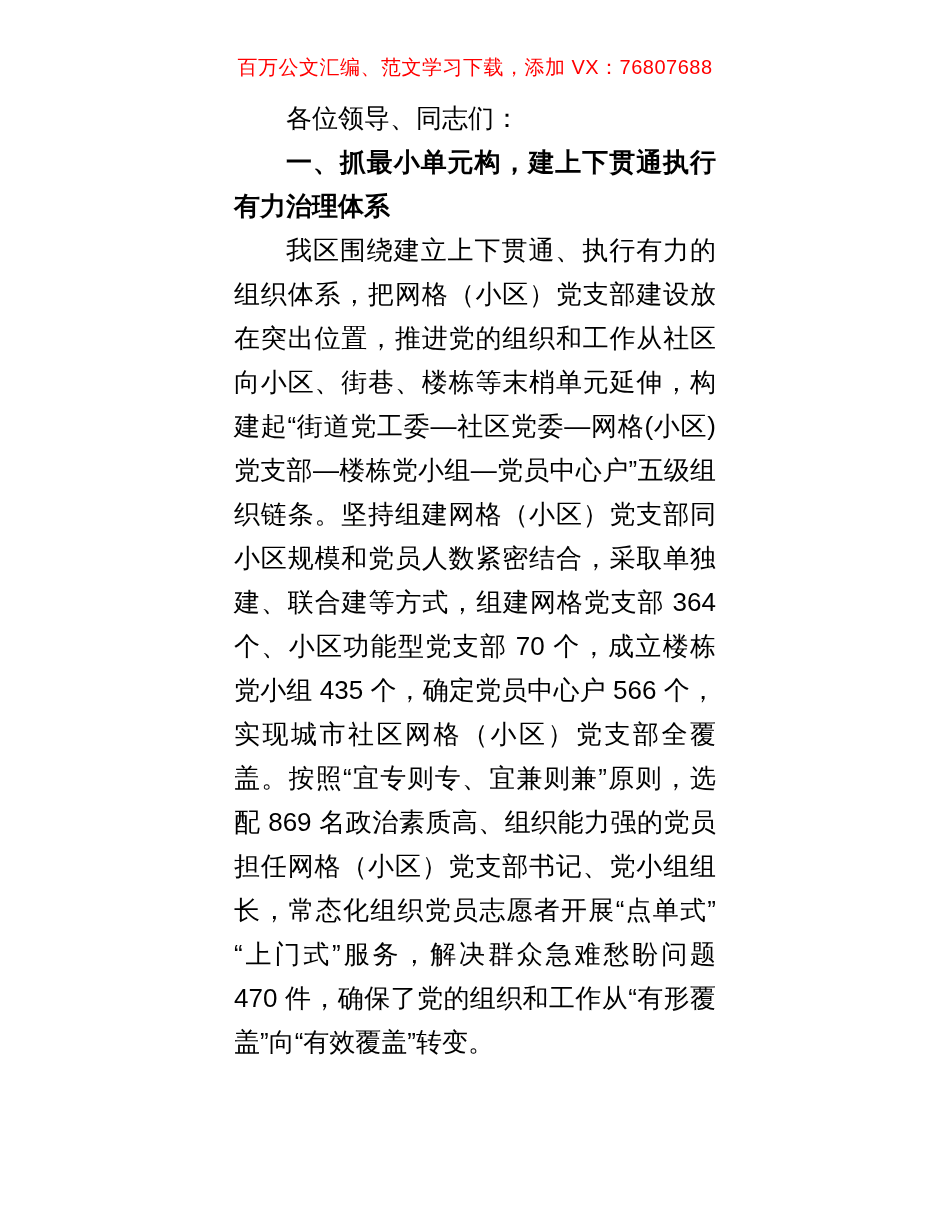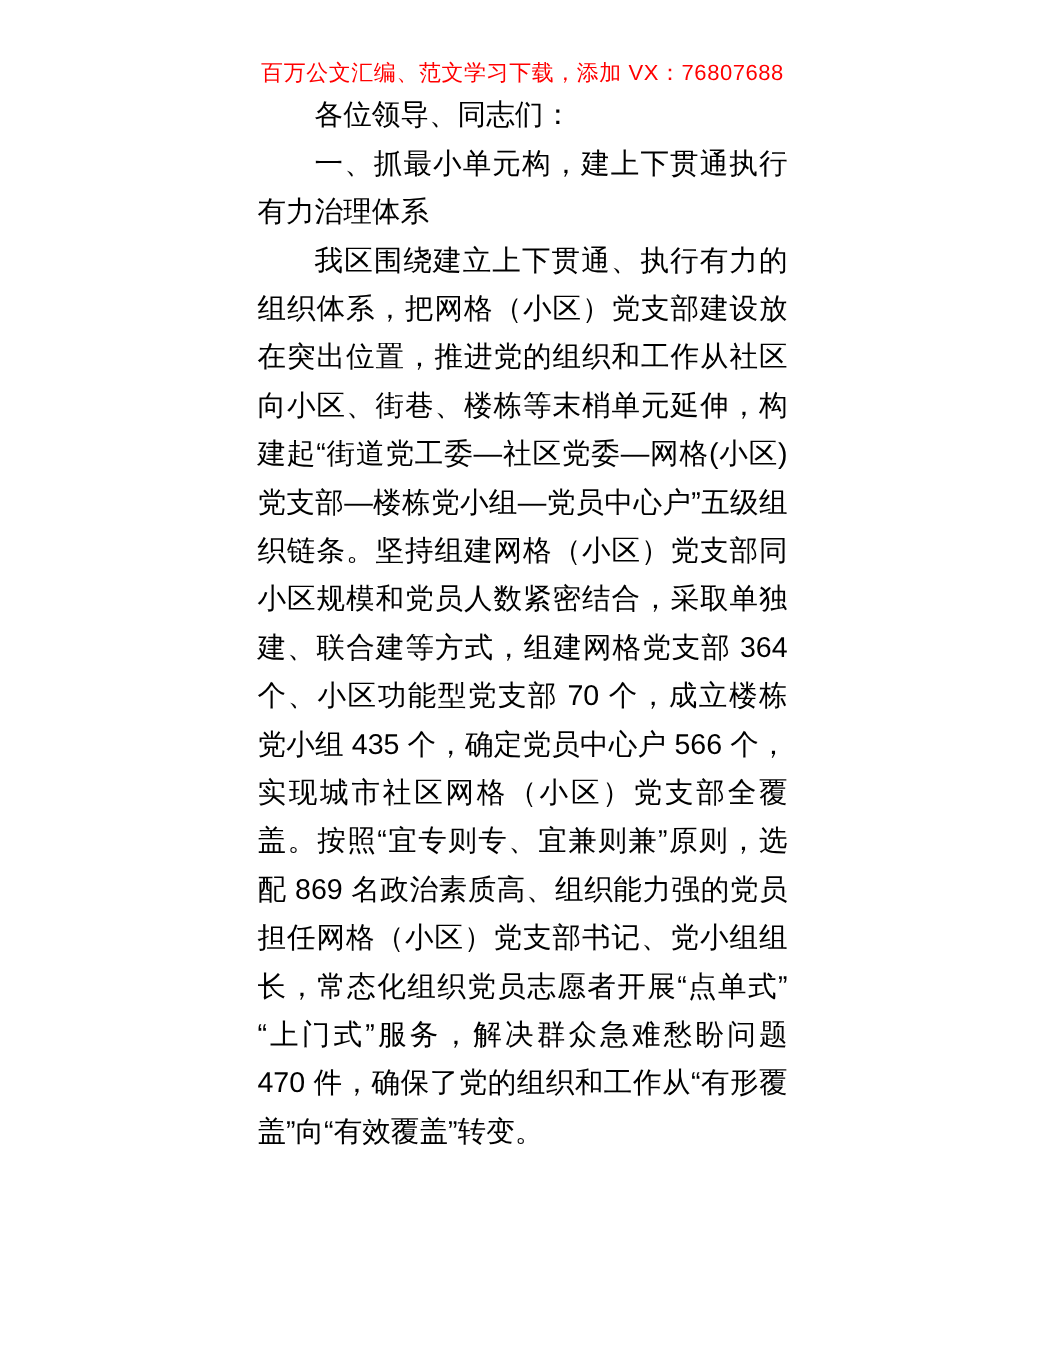--- a/index.html
+++ b/index.html
@@ -31,31 +31,32 @@
     margin: 26px 0 0 0;
     text-align: center;
     font-size: 34px;
     line-height: 47px;
     font-weight: bold;
   }
   .doc-title .title-line {
     display: block;
   }
   .doc-body {
+    margin-top: 14px;
     font-size: 26px;
     line-height: 44px;
     text-align: justify;
   }
   .doc-body p {
     margin: 0;
     padding: 0;
     text-indent: 2em;
   }
   .doc-body p.heading {
-    font-weight: normal;
+    font-weight: bold;
   }
 </style>
 </head>
 <body>
 
 <div class="page">
 
   <div class="header-notice" style="color: rgb(255, 0, 0);">百万公文汇编、范文学习下载，添加 VX：76807688</div>
 
 

